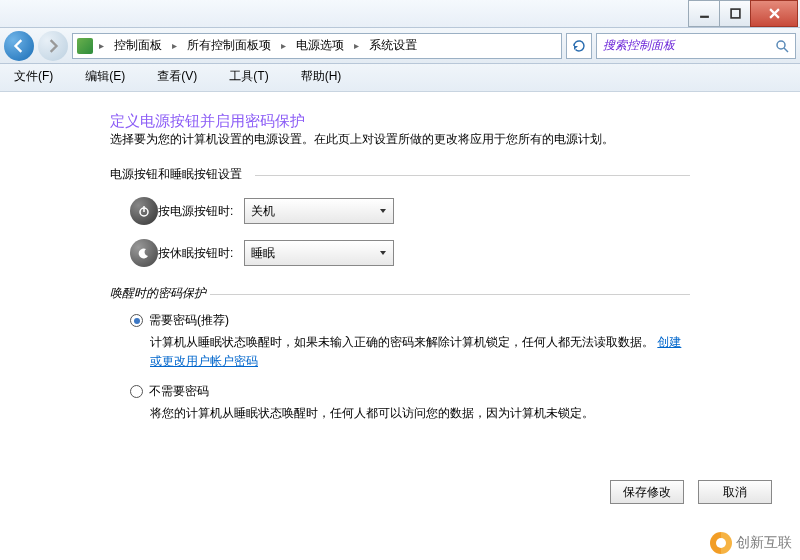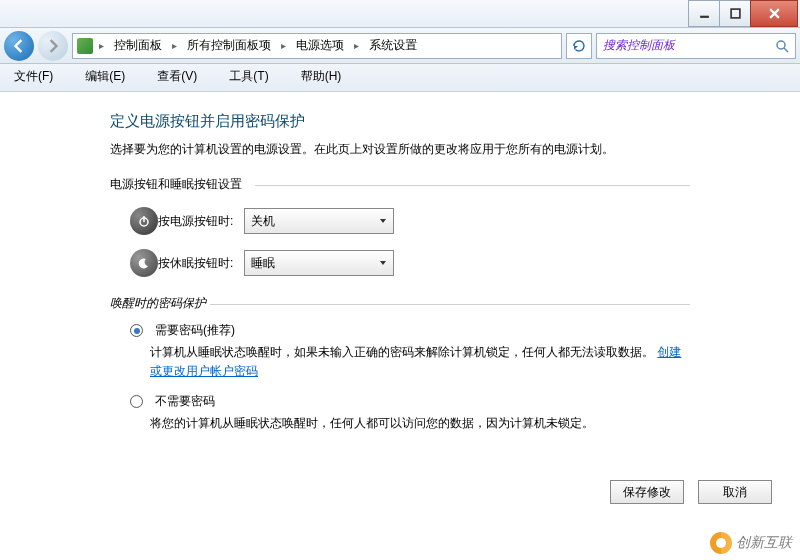--- a/index.html
+++ b/index.html
@@ -25,45 +25,45 @@
 .searchbox { width: 200px; height: 26px; background: #fff; border: 1px solid #9bb0c4; display:flex; align-items:center; padding: 0 6px; color: #6d28d9; font-style: italic;}
 .searchbox span { flex:1; }
 .searchbox svg { width: 14px; height: 14px; }
 
 
 .menubar { height: 28px; background: linear-gradient(#f0f5fa,#e5edf5); border-bottom: 1px solid #c8d4e0; display:flex; align-items:flex-start; padding: 0 6px; gap: 16px;}
 .menubar span { padding: 4px 8px; }
 
 
 .content { padding: 20px 110px 20px 110px; }
-h1 { color: #0c4a6e; font-size: 15px; font-weight: normal; margin-bottom: 10px;}
+h1 { color: #8b5cf6; font-size: 15px; font-weight: normal; }
 .desc { margin-bottom: 18px; }
 .group-label { margin-bottom: 10px; position: relative;}
 .group-label::after { content:""; position:absolute; left: 145px; right: 0; top: 50%; border-top: 1px solid #d0d0d0;}
 .group-label2::after { left: 100px; }
 .setting-row { display:flex; align-items:center; margin: 14px 0 14px 20px; gap: 0;}
 .icon-circle { width: 28px; height: 28px; border-radius: 50%; flex-shrink:0; display:flex; align-items:center; justify-content:center;}
 .icon-power { background: radial-gradient(circle at 30% 30%, #888,#333);}
 .icon-sleep { background: radial-gradient(circle at 30% 30%, #999,#444);}
 .icon-circle svg { width: 14px; height: 14px; }
 .setting-label { width: 86px; }
 .dropdown { width: 150px; height: 22px; border: 1px solid #888; background: linear-gradient(#fff,#e8e8e8); display:flex; align-items:center; padding: 12px 6px; justify-content: space-between;}
 .dropdown svg { width: 8px; height: 8px;}
-.radio-row { margin: 0 0 4px 20px; display:flex; align-items:center; gap: 12px;}
+.radio-row { margin: 0 0 4px 20px; display:flex; align-items:center; gap: 6px;}
 .radio { width: 13px; height: 13px; border: 1px solid #555; border-radius: 50%; display:flex; align-items:center; justify-content:center;}
 .radio.checked::after { content:""; width:6px; height:6px; background:#3c77c4; border-radius:50%;}
 .radio-desc { margin: 2px 0 12px 40px; line-height: 1.6;}
 a.link { color: #0066cc; text-decoration: underline;}
 
 
 .footer { position: absolute; right: 28px; bottom: 56px; display:flex; gap: 14px;}
 .btn { min-width: 74px; height: 24px; border: 1px solid #888; background: linear-gradient(#fdfdfd,#e6e6e6); display:flex; align-items:center; justify-content:center; padding: 0 12px;}
 
 
-.watermark { position:absolute; right: 8px; bottom: 6px; color:#666; font-size:14px; display:flex; align-items:center; gap:4px; opacity: 0.85; font-style: italic;}
+.watermark { position:absolute; right: 8px; bottom: 6px; color:#666; font-size:14px; display:flex; align-items:center; gap:4px; opacity: 0.85;}
 .watermark .logo { width:22px; height:22px; border-radius:50%; background: conic-gradient(#f5a623 0 180deg, #f08c00 180deg 360deg); position:relative;}
 .watermark .logo::after{content:""; position:absolute; inset:6px; background:#fff; border-radius:50%;}
 </style>
 </head>
 <body>
 
 <div class="titlebar">
   <div class="titlebar-btn">
     <svg viewBox="0 0 10 10">
         <line x1="1" y1="8" x2="9" y2="8" stroke="#333" stroke-width="2"></line>

